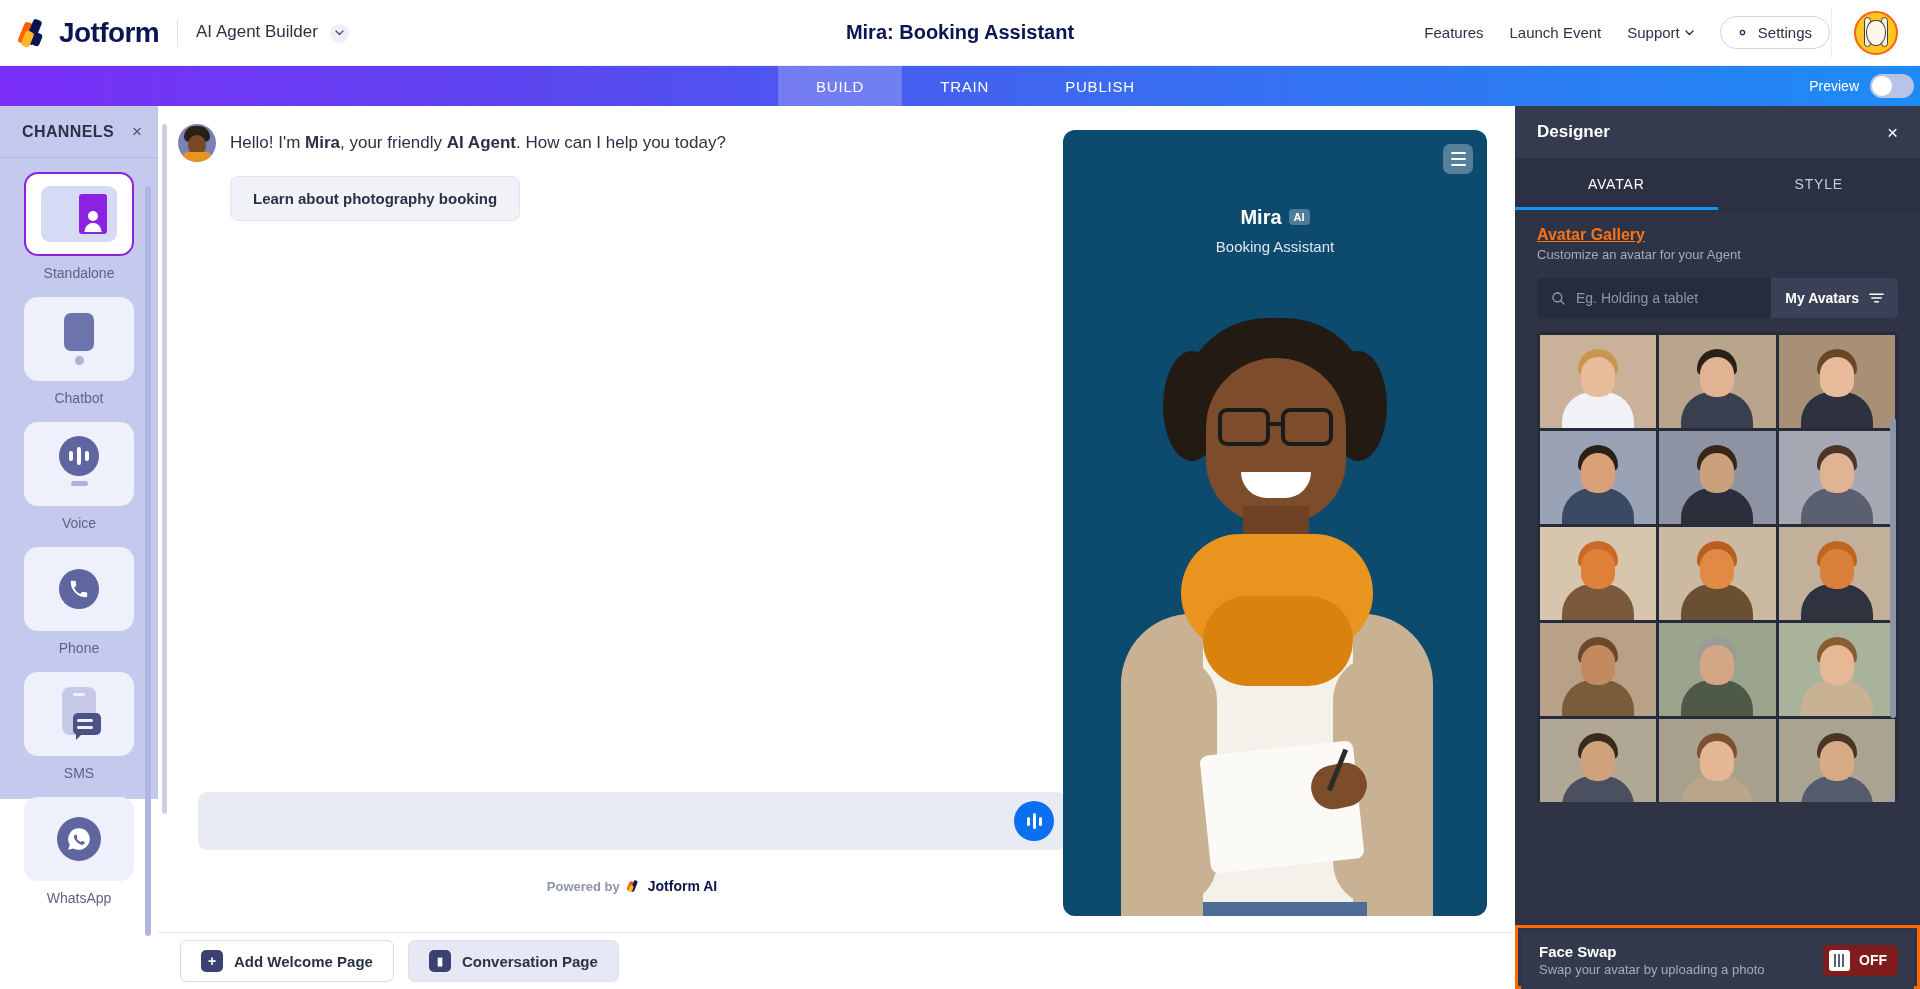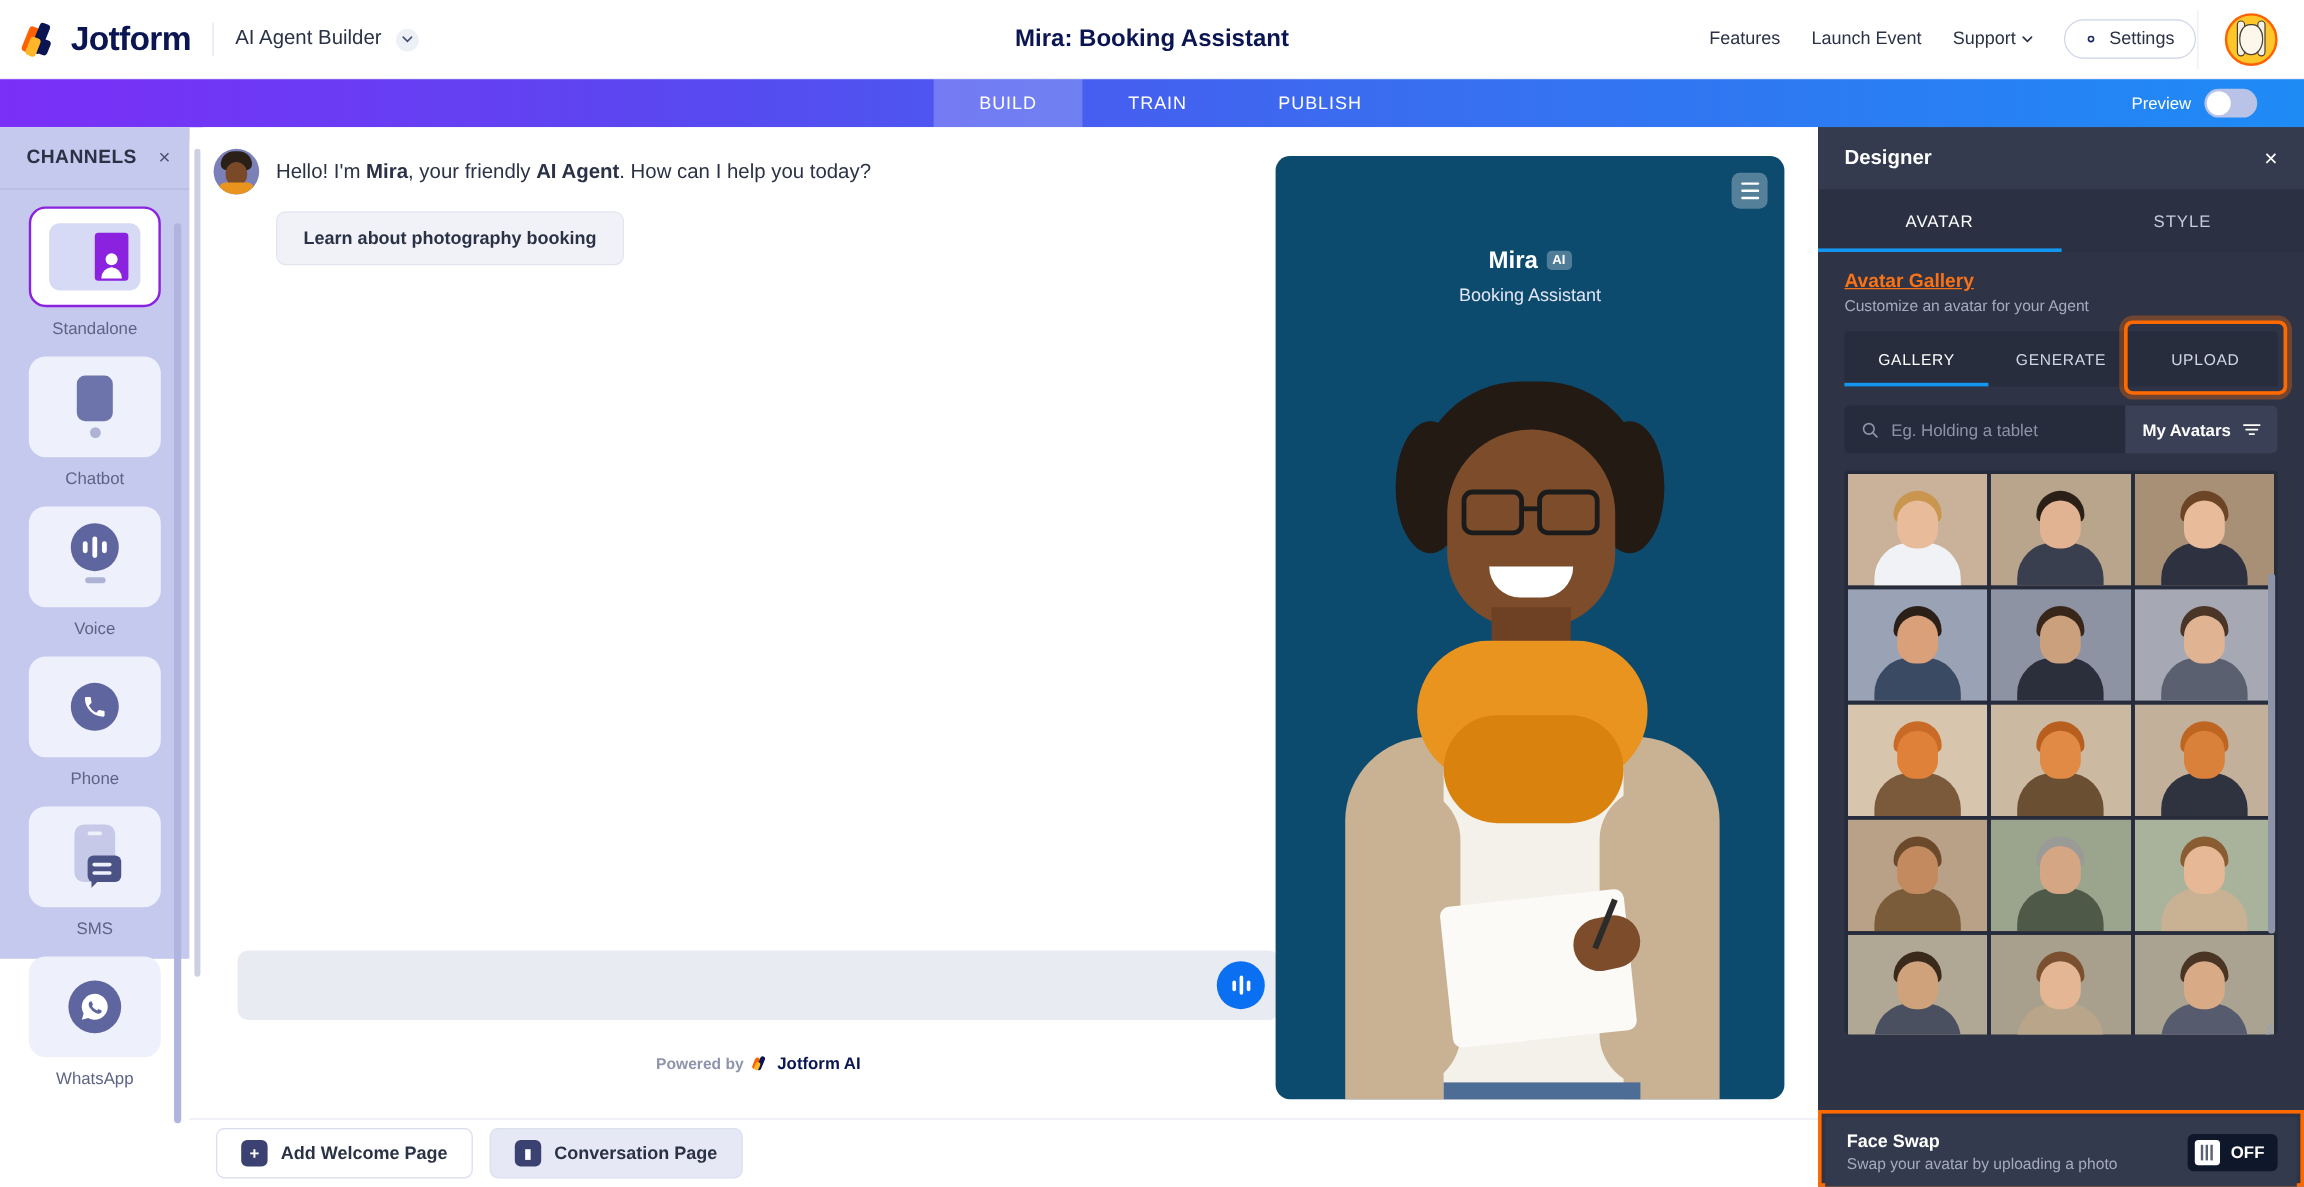--- a/index.html
+++ b/index.html
@@ -72,21 +72,21 @@
     background: linear-gradient(90deg, #7b2ff7 0%, #5b46f0 28%, #3b6bf0 58%, #1e8bf5 100%);
     display: flex; align-items: stretch;
   }
   .tabs { margin-left: 778px; display: flex; align-items: stretch; }
   .tab {
     display: flex; align-items: center; justify-content: center;
     padding: 0 38px; font-size: 15px; color: #fff; letter-spacing: 0.8px; font-weight: 500;
   }
   .tab.active { background: rgba(255,255,255,0.22); }
   .preview-wrap {
-    margin-left: auto; display: flex; align-items: center; gap: 11px; padding-right: 39px; justify-content: flex-end;
+    margin-left: auto; display: flex; align-items: center; gap: 11px; padding-right: 6px; justify-content: flex-end;
   }
   .preview-label { font-size: 14px; color: #fff; }
   .toggle {
     width: 44px; height: 24px; border-radius: 12px; background: #b9c3e8; position: relative;
   }
   .toggle .knob {
     position: absolute; left: 2px; top: 2px; width: 20px; height: 20px;
     border-radius: 50%; background: #fff;
   }
 
@@ -338,21 +338,21 @@
   
   .faceswap-wrap { position: absolute; right: 0; bottom: 0; width: 405px; height: 64px; padding: 3px; }
   .faceswap-hl { position:absolute; inset:0; border: 3px solid #ff6a00; }
   .faceswap {
     position: relative; height: 58px; margin: 3px; background: #333a4d;
     display: flex; align-items: center; justify-content: space-between; padding: 0 16px 0 18px;
   }
   .fs-title { font-size: 15px; font-weight: bold; color: #fff; }
   .fs-sub { font-size: 13px; color: #a5abbd; margin-top: 2px; }
   .fs-toggle {
-    display: flex; align-items: center; gap: 9px; background: #0f172a;
+    display: flex; align-items: center; gap: 9px; background: #7f1d1d;
     border-radius: 5px; padding: 5px 11px 5px 6px;
   }
   .fs-knob { width: 21px; height: 21px; border-radius: 3px; background: #fff; position: relative; }
   .fs-knob:before { content:''; position:absolute; left:5px; top:4px; width:2px; height:13px; background:#596077;
     box-shadow: 4px 0 0 #596077, 8px 0 0 #596077; }
   .fs-off { font-size: 14px; font-weight: bold; color: #fff; }
 </style>
 </head>
 <body>
 
@@ -587,27 +587,20 @@
     </div>
     <div class="dsg-tabs">
       <div class="dsg-tab active">AVATAR</div>
       <div class="dsg-tab">STYLE</div>
       <div class="dsg-tabline"></div>
     </div>
     <div class="dsg-body">
       <div class="gal-title">Avatar Gallery</div>
       <div class="gal-sub">Customize an avatar for your Agent</div>
 
-      <div class="sub-tabs">
-        <div class="sub-tab active">GALLERY</div>
-        <div class="sub-tab">GENERATE</div>
-        <div class="sub-tab">UPLOAD</div>
-        <div class="sub-tabline"></div>
-        <div class="upload-hl"></div>
-      </div>
 
       <div class="search-row">
         <div class="search-box">
           <svg width="15" height="15" viewBox="0 0 16 16">
             <circle cx="6.8" cy="6.8" r="4.7" stroke="#8e94a8" stroke-width="1.5" fill="none"></circle>
             <path d="M10.4 10.4L14 14" stroke="#8e94a8" stroke-width="1.5" stroke-linecap="round"></path>
           </svg>
           <span class="search-ph">Eg. Holding a tablet</span>
         </div>
         <div class="my-avatars">

